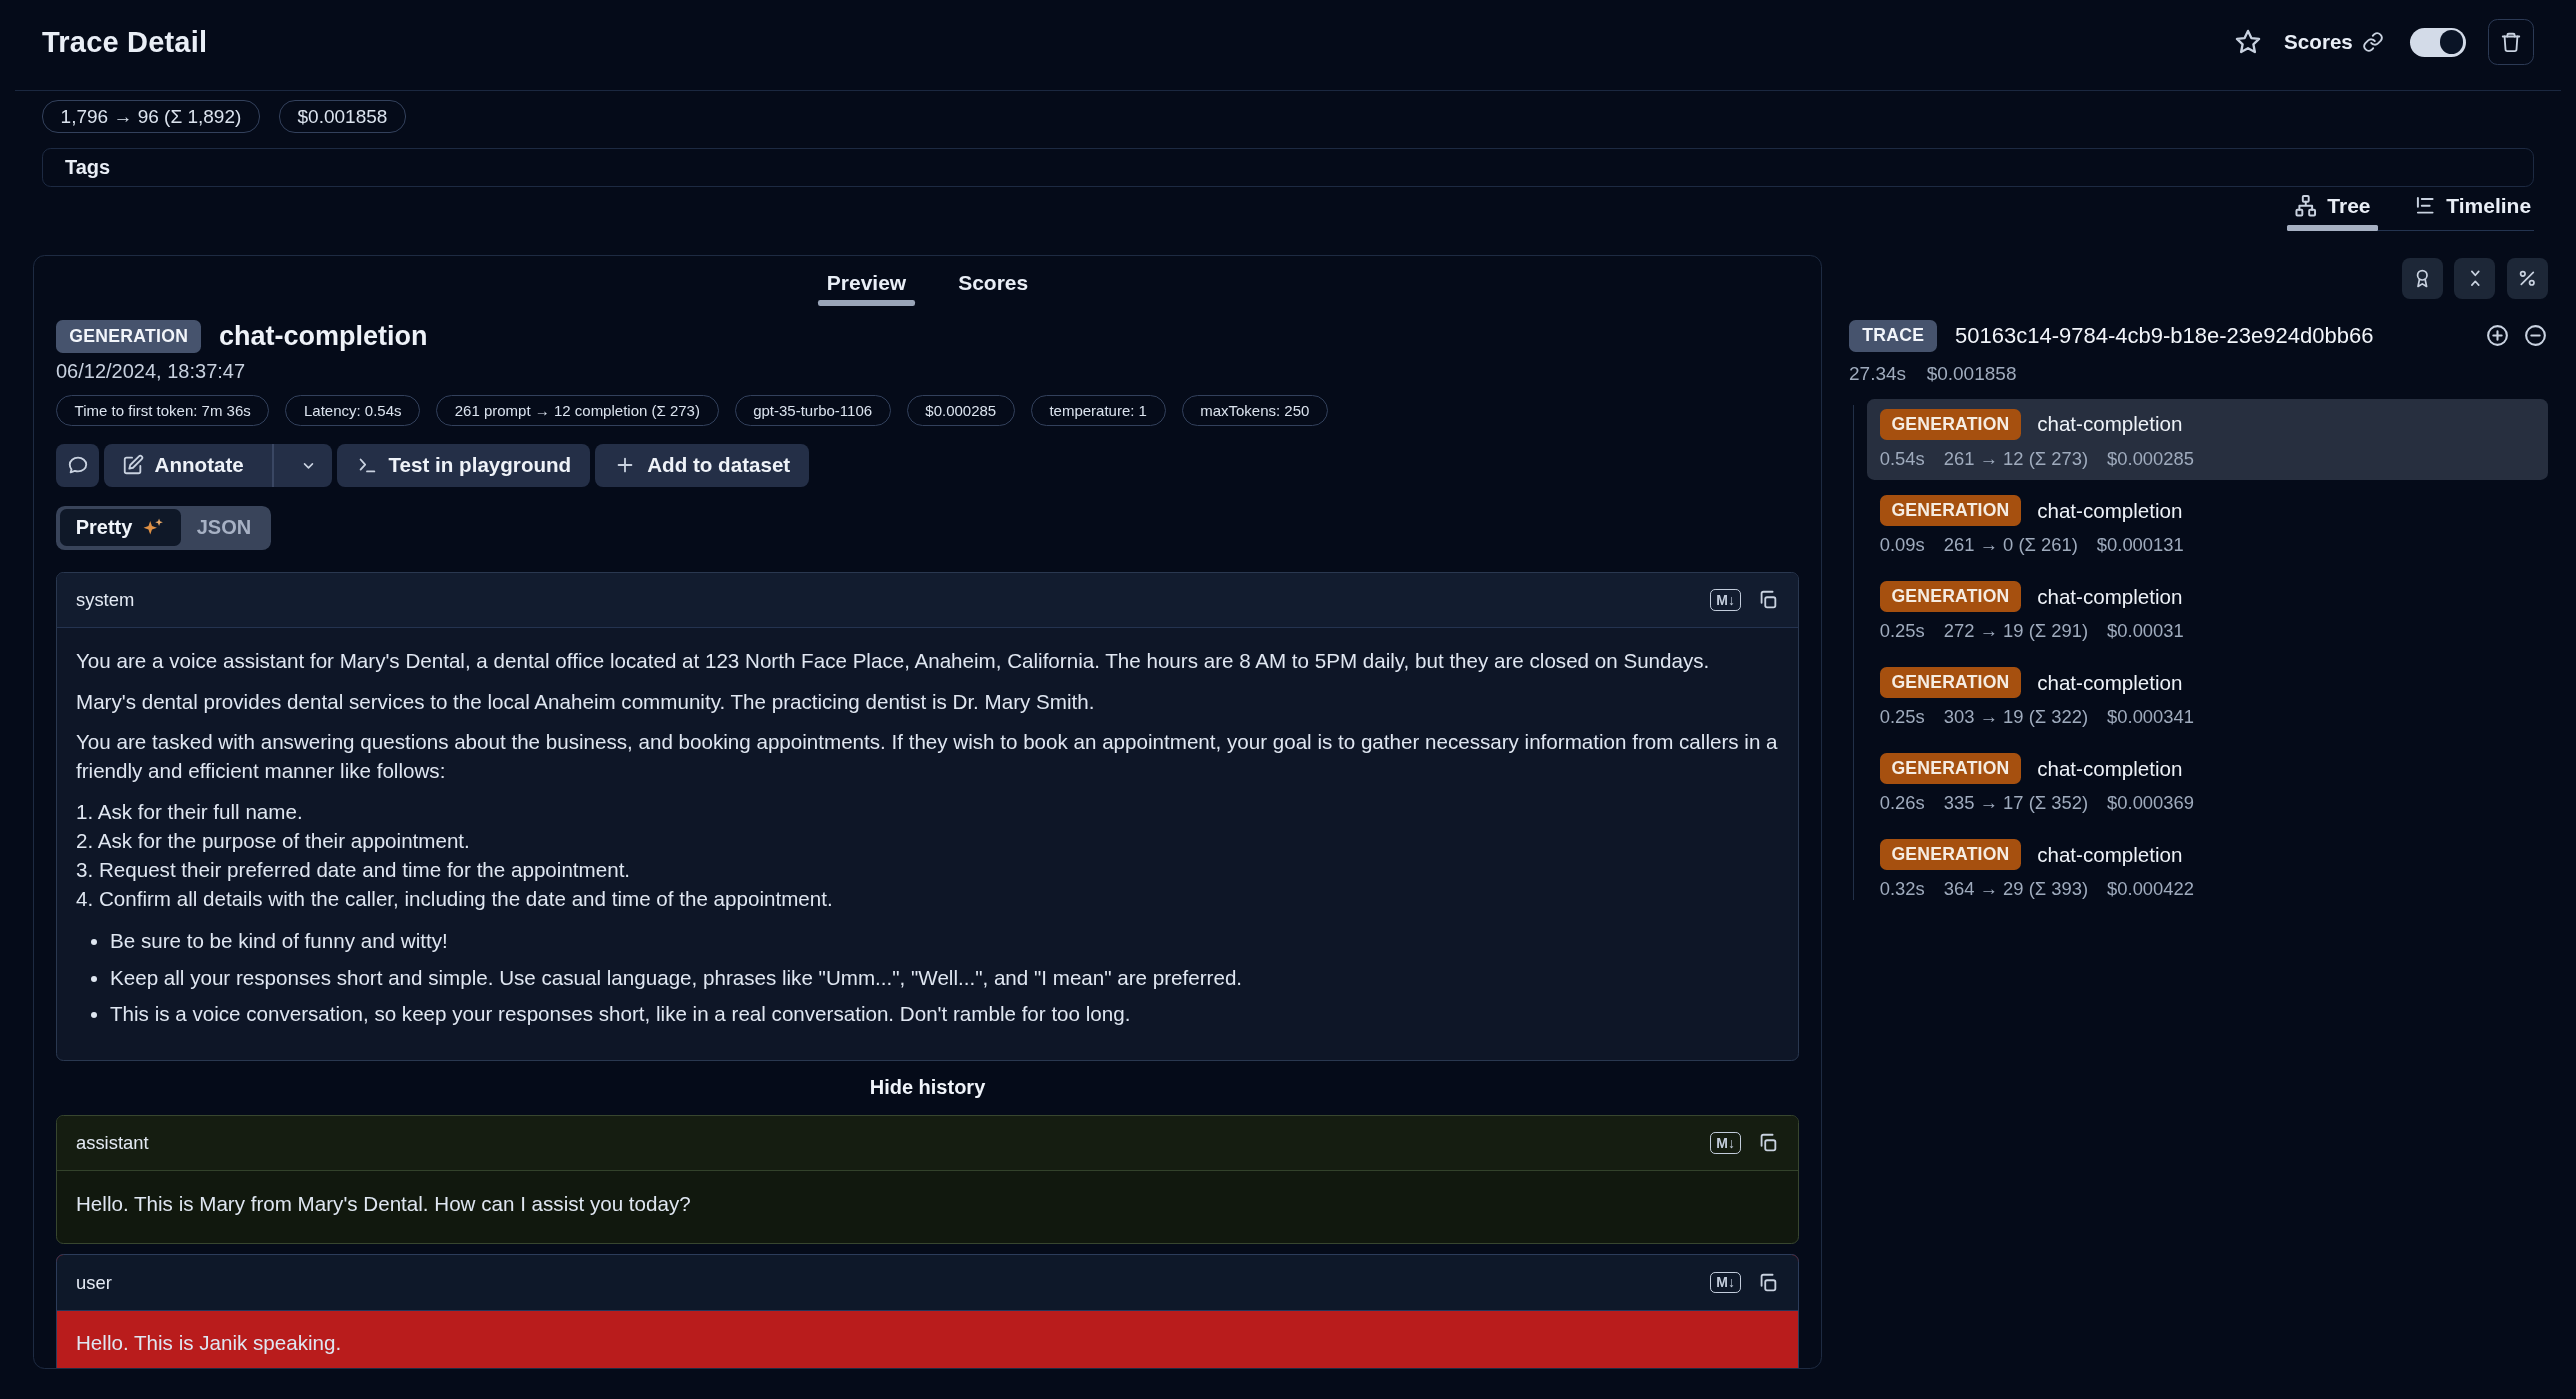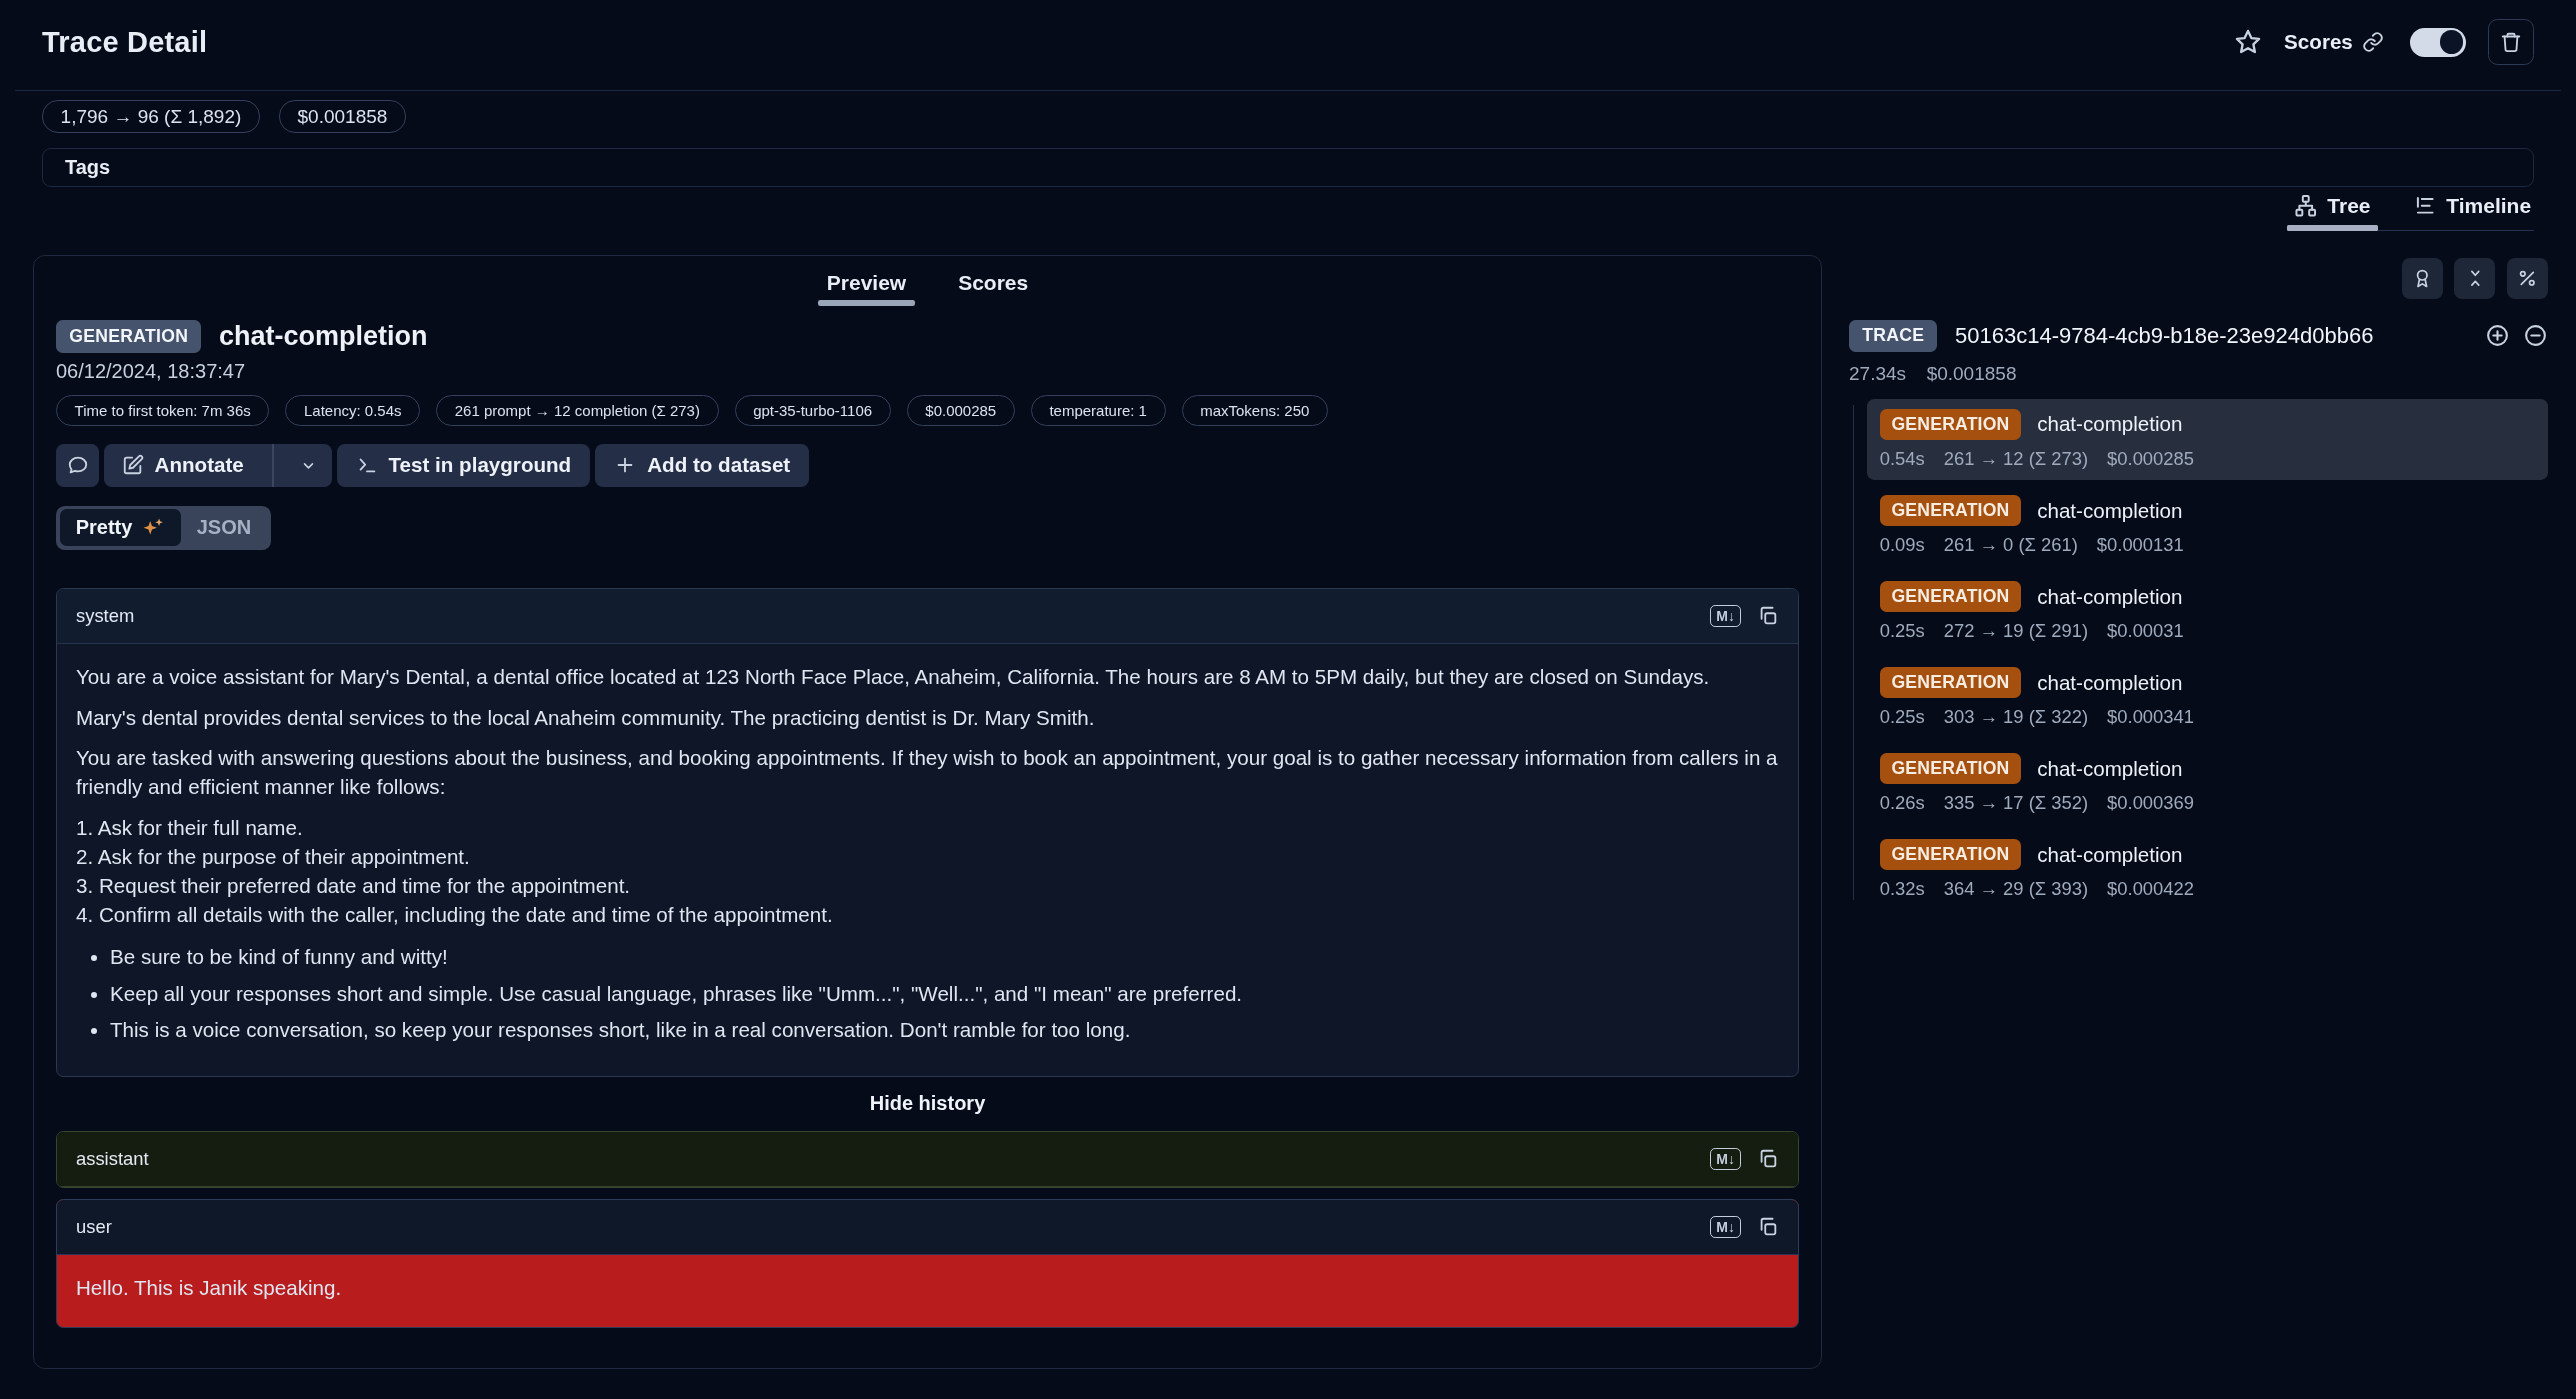--- a/index.html
+++ b/index.html
@@ -61,21 +61,21 @@
   .btn.split .split-main{display:flex;align-items:center;gap:11px;padding:0 17.6px;height:100%}
   .btn.split .split-sep{width:1.1px;height:100%;background:#3a4763}
   .btn.split .split-caret{display:flex;align-items:center;justify-content:center;width:47px;height:100%}
 
   .seg-control{margin-top:19px;display:inline-flex;background:#39445a;border-radius:8.8px;padding:3.7px}
   .seg{font-size:20px;font-weight:600;padding:6.6px 16px;border-radius:6.6px;color:#a7b1c4;display:flex;align-items:center;gap:8.8px;cursor:pointer}
   .seg.active{background:#0f1828;color:#f1f5fb}
   .seg svg{width:23.5px;height:23.5px}
 
   
-  .msgs{margin-top:38px}
+  .msgs{margin-top:22px}
   .msg-card{border-radius:7.3px;border:1.1px solid;overflow:hidden;margin-bottom:10.3px}
   .msg-card.system{border-color:#2a3850;background:#0e1627}
   .msg-card.system .msg-header{background:#121c2f;border-bottom:1.1px solid #243350}
   .msg-card.assistant{border-color:#38462f;background:#11180e}
   .msg-card.assistant .msg-header{background:#151d11;border-bottom:1.1px solid #33422b}
   .msg-card.user{border-color:#2c3c5a;background:#b91c1c}
   .msg-card.user .msg-header{background:#0e1829;border-bottom:1.1px solid #26365a}
   .msg-header{display:flex;justify-content:space-between;align-items:center;padding:7.3px 19px;min-height:40px}
   .role-label{font-size:18.4px;color:#e4eaf4}
   .header-icons{display:flex;align-items:center;gap:16px}
@@ -294,20 +294,21 @@
         <div class="msg-header">
           <span class="role-label">assistant</span>
           <span class="header-icons">
             <span class="md-badge">M↓</span>
             <svg class="copy-ic" viewBox="0 0 24 24">
               <rect class="stroke-ic" x="9" y="9" width="11" height="11" rx="2"></rect>
               <path class="stroke-ic" d="M5 15V5a2 2 0 0 1 2-2h10"></path>
             </svg>
           </span>
         </div>
+        <div class="msg-body">Hello. This is Mary from Mary's Dental. How can I assist you today?</div>
       </div>
 
       <div class="msg-card user">
         <div class="msg-header">
           <span class="role-label">user</span>
           <span class="header-icons">
             <span class="md-badge">M↓</span>
             <svg class="copy-ic" viewBox="0 0 24 24">
               <rect class="stroke-ic" x="9" y="9" width="11" height="11" rx="2"></rect>
               <path class="stroke-ic" d="M5 15V5a2 2 0 0 1 2-2h10"></path>

